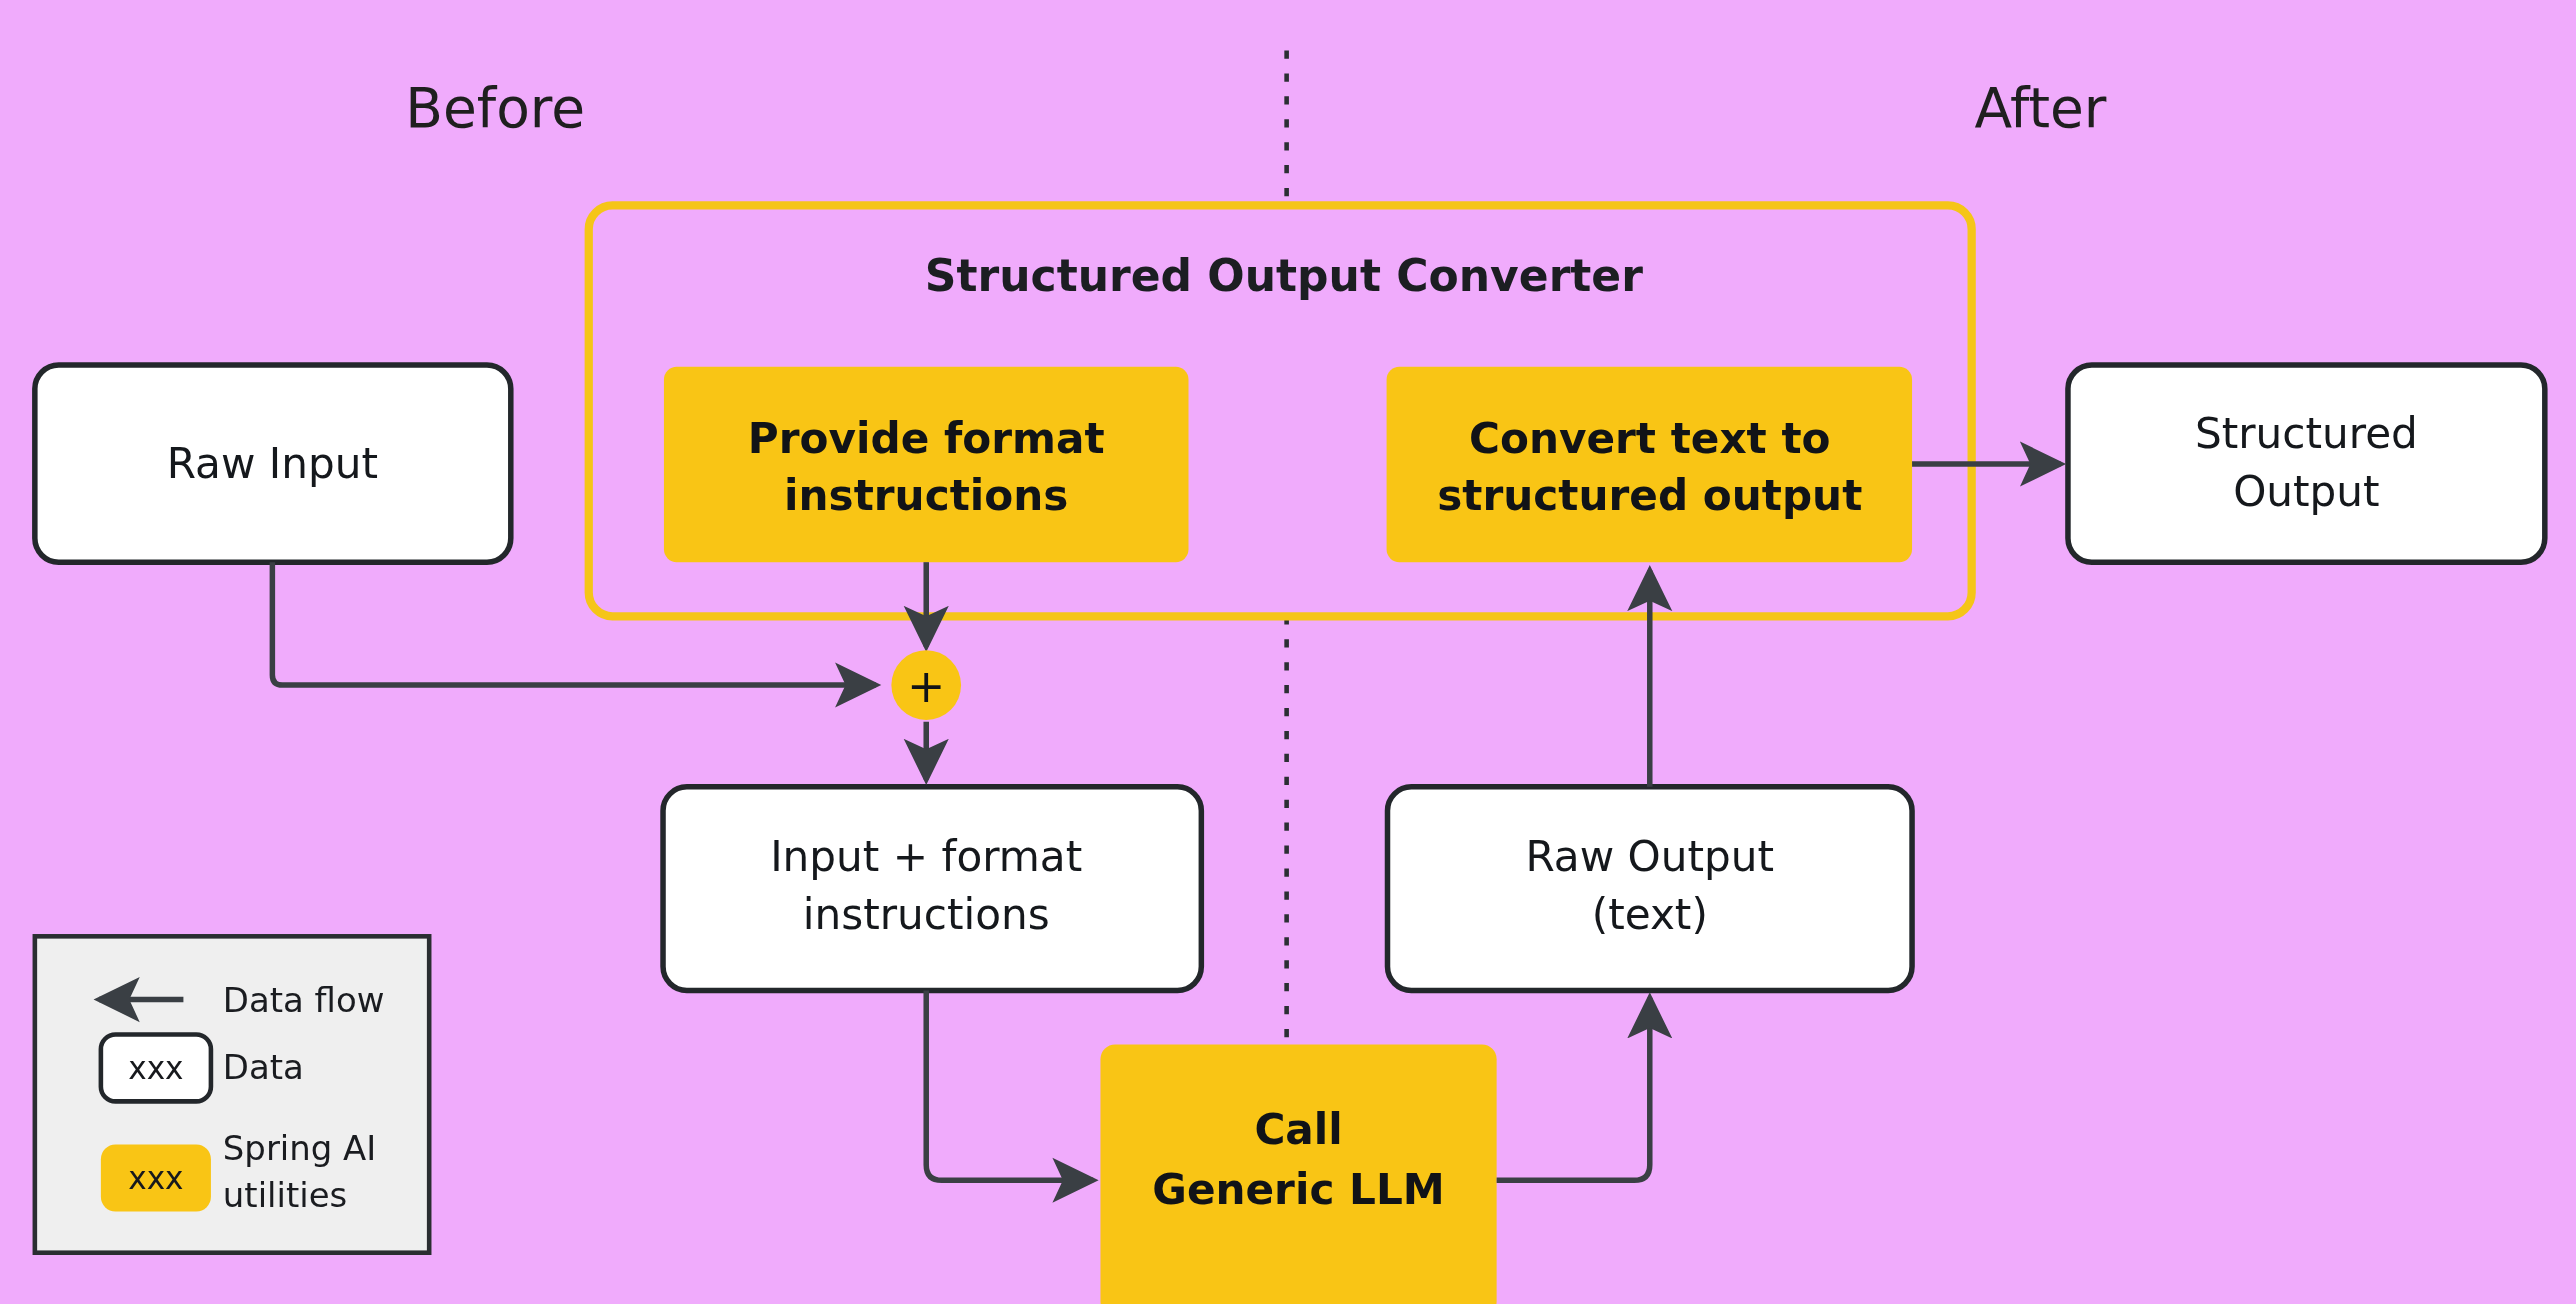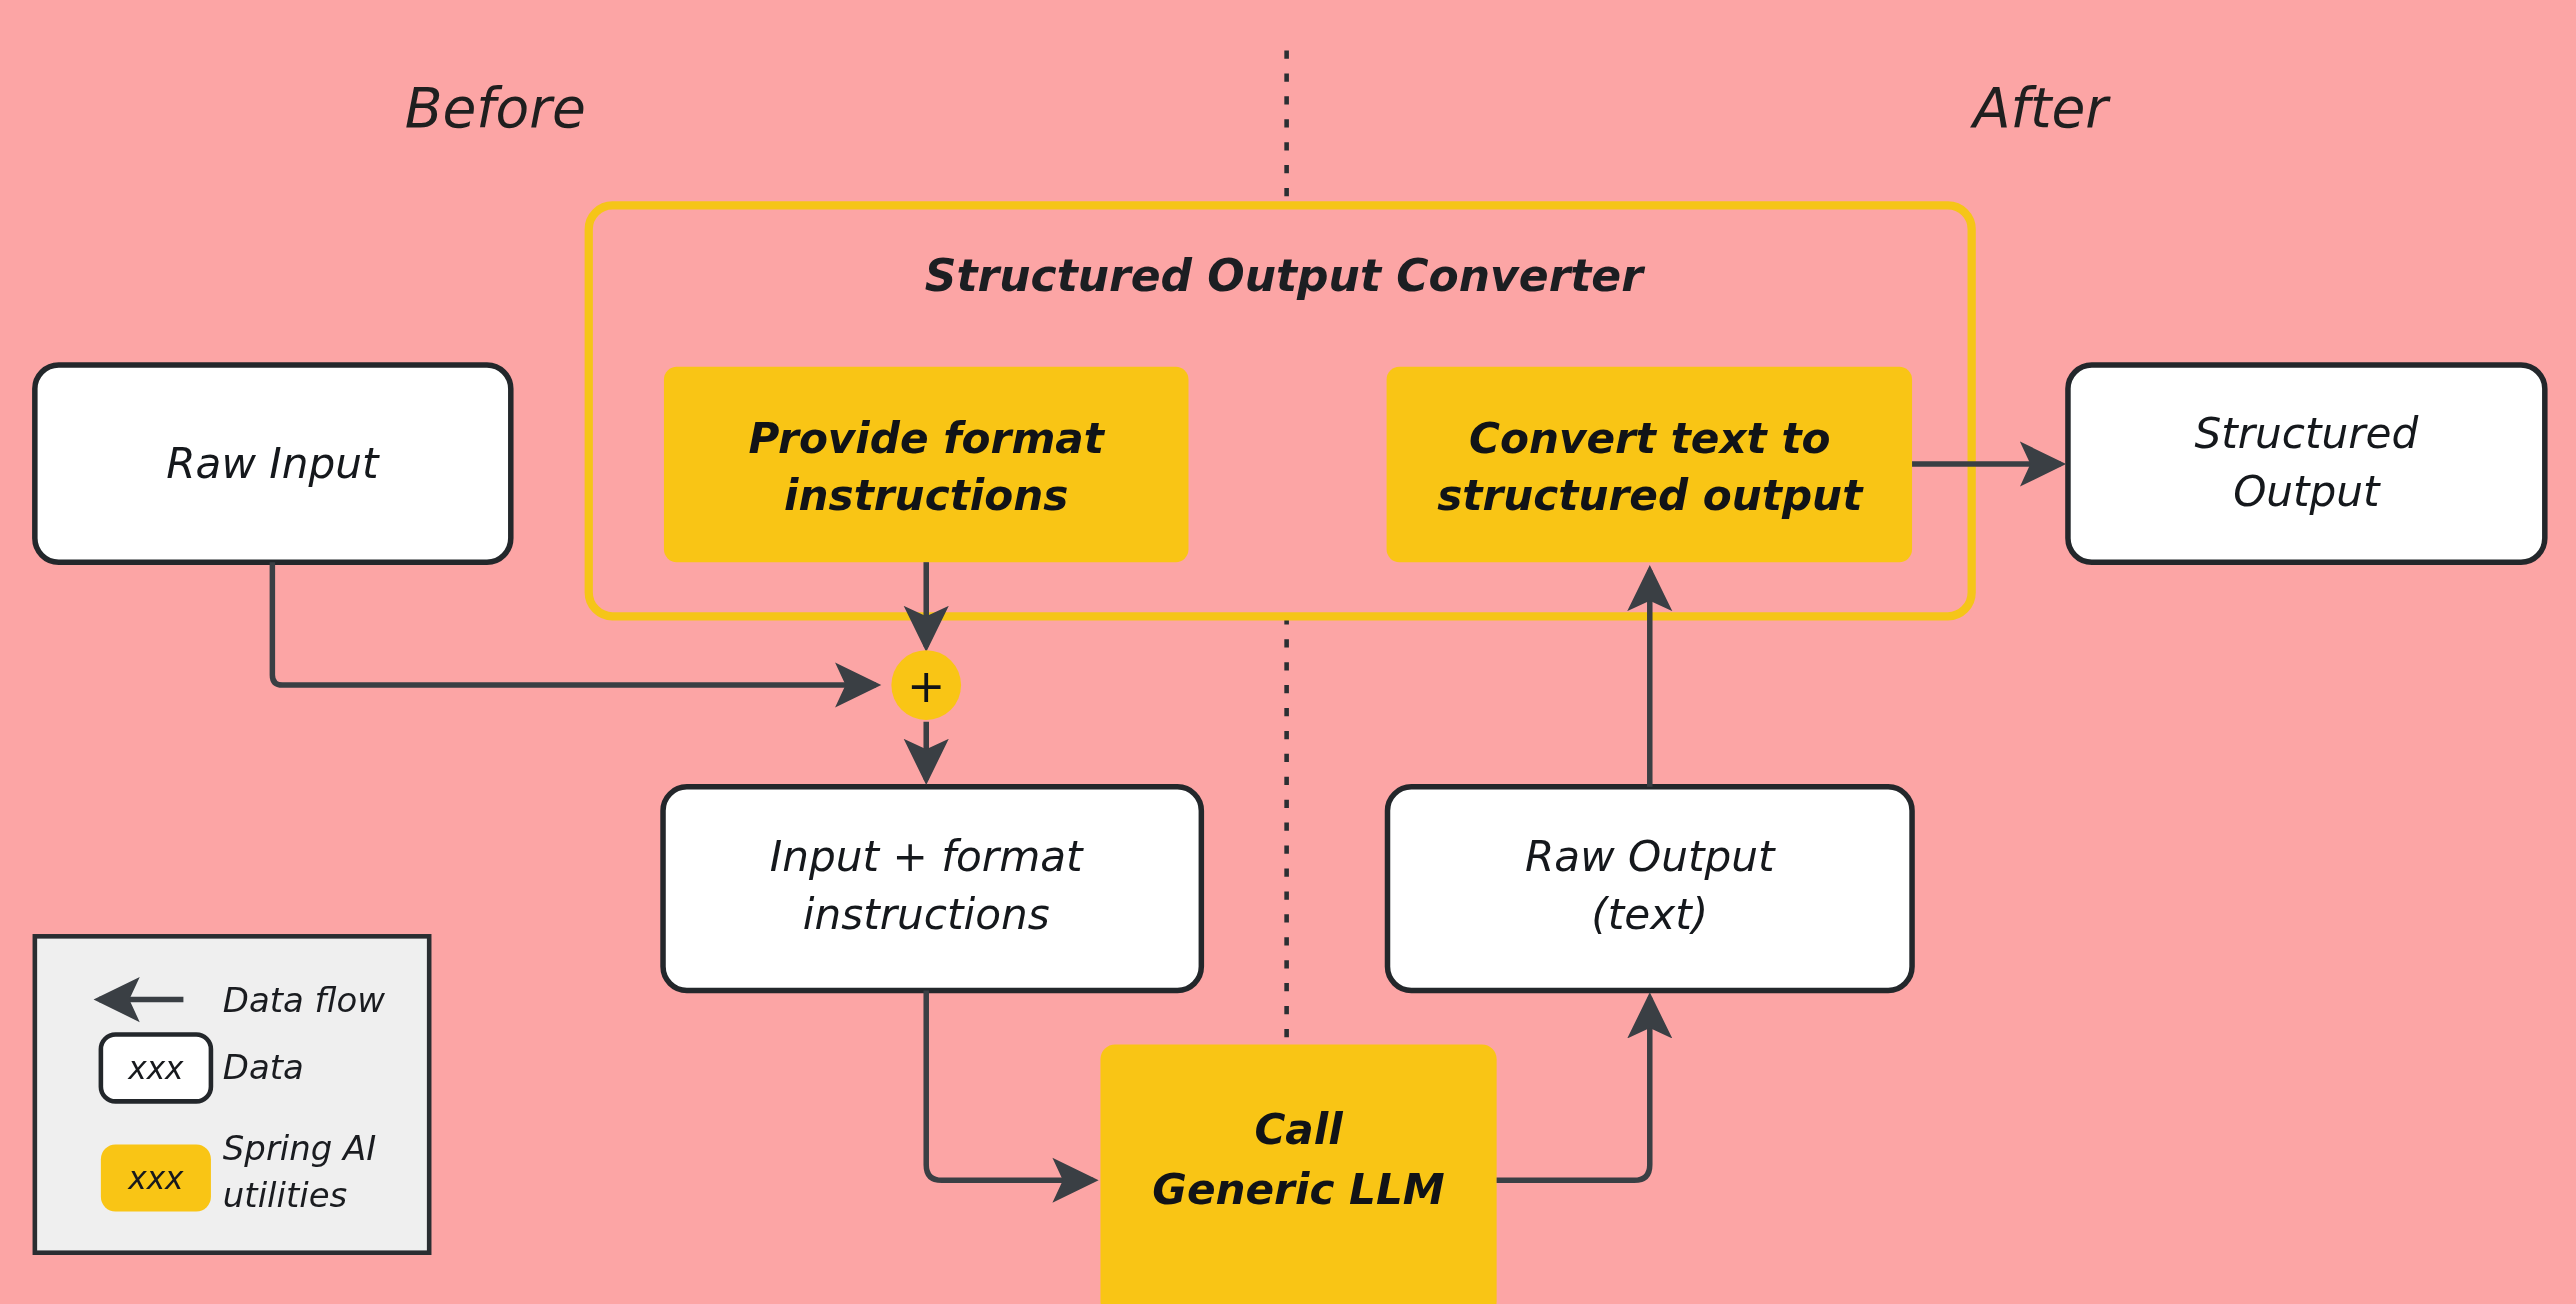--- a/index.html
+++ b/index.html
@@ -7,23 +7,22 @@
     padding: 0;
     background: #ffffff;
   }
   body {
     font-family: "Liberation Sans", sans-serif;
   }
   #stage {
     position: relative;
     width: 2576px;
     height: 1305px;
-    background: #fca5a5;
+    background: #f0abfc;
     overflow: hidden;
-    font-style: italic;
   }
   svg.diagram {
     position: absolute;
     left: 0;
     top: 0;
     width: 2576px;
     height: 1305px;
     display: block;
   }
   

